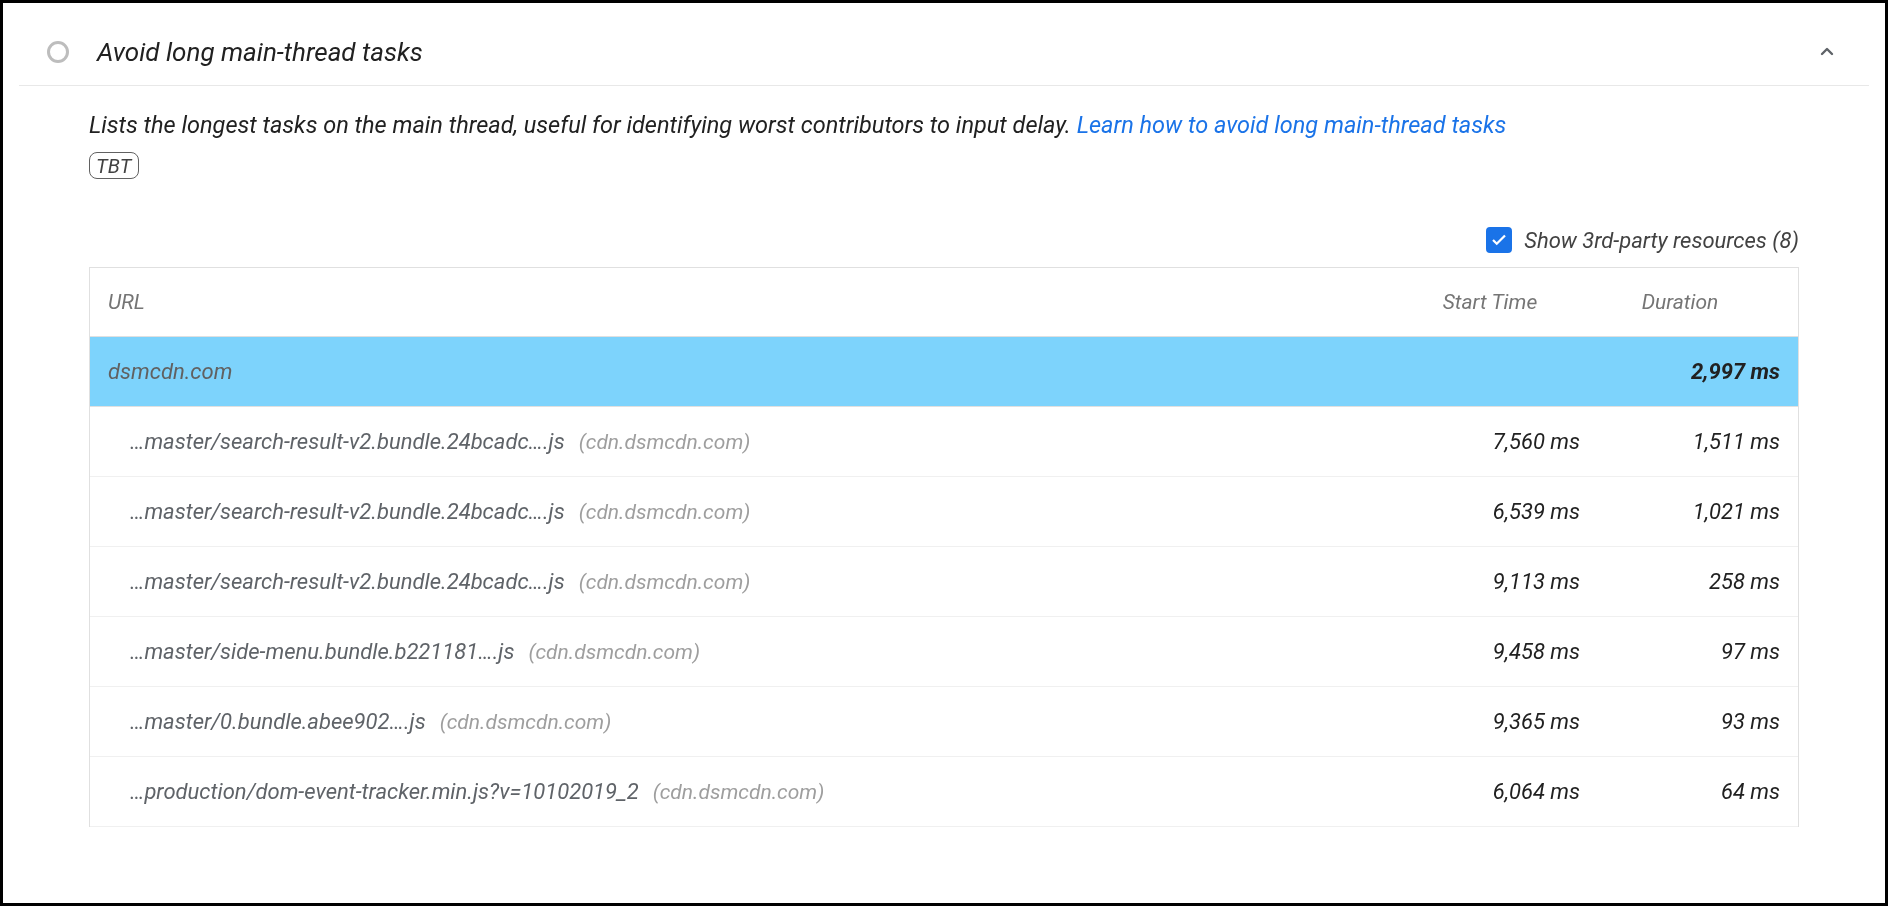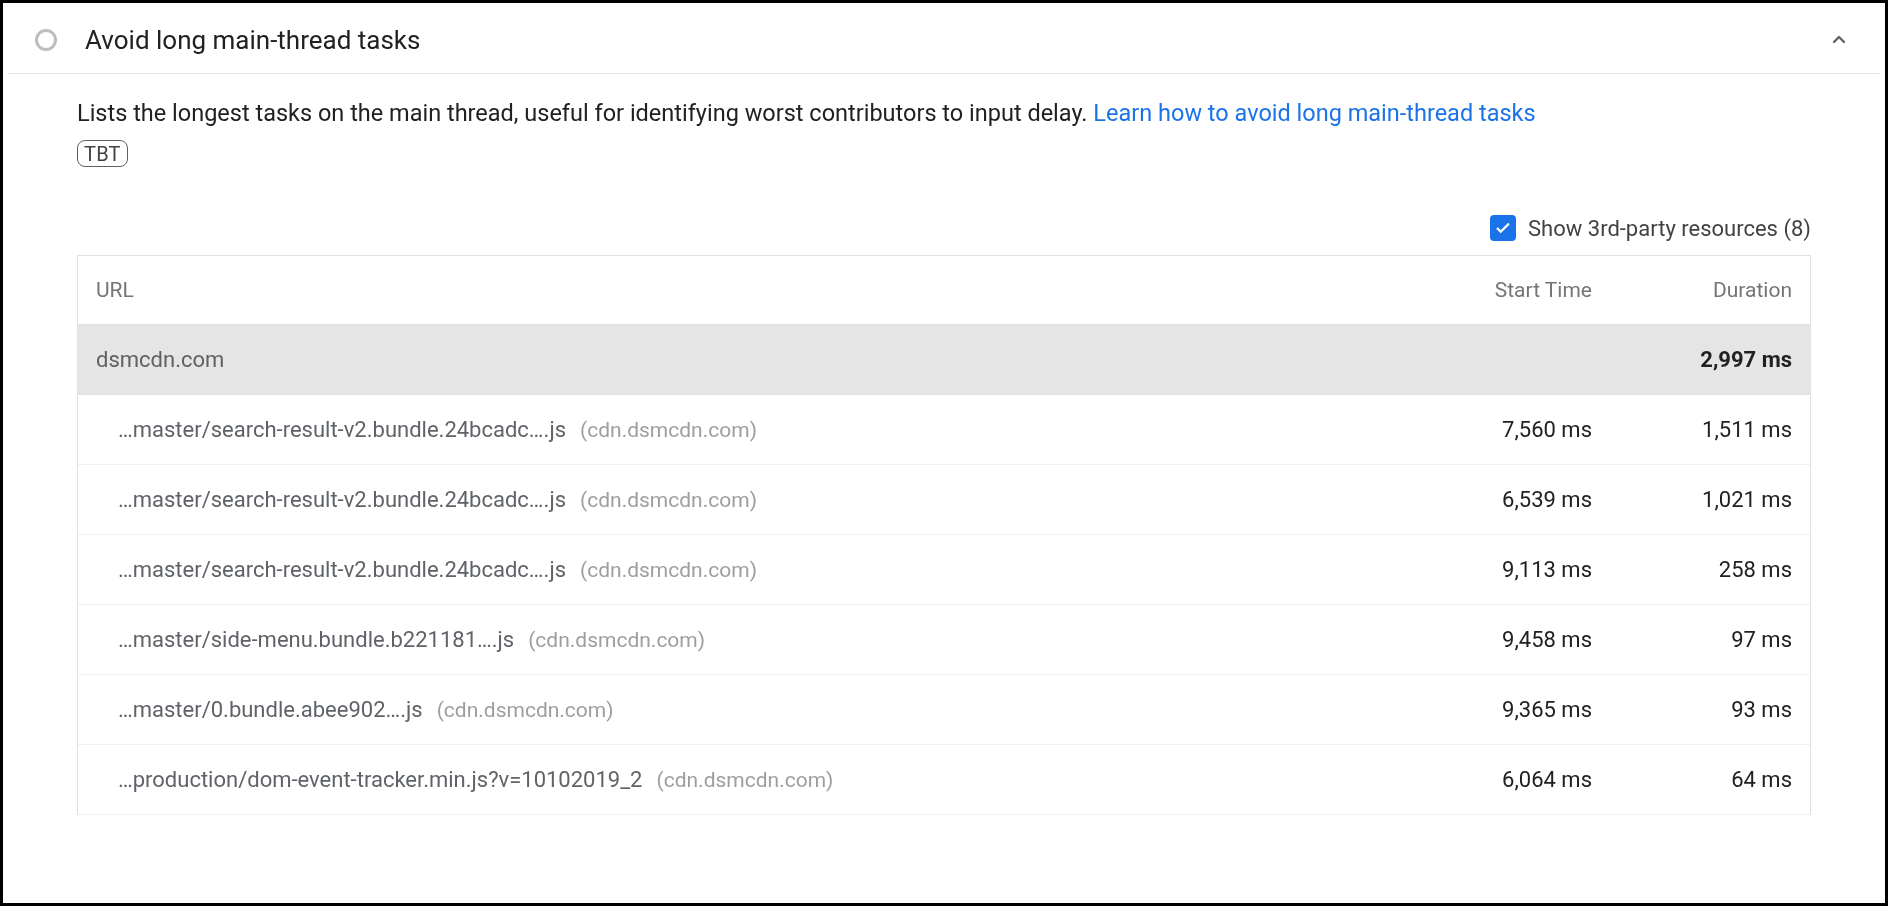--- a/index.html
+++ b/index.html
@@ -10,21 +10,22 @@
     color: #212121;
   }
   .frame {
     border: 3px solid #000;
     width: 1888px;
     height: 906px;
     position: relative;
     overflow: hidden;
   }
   .audit {
-    padding: 4px;
+    padding: 16px;
+    font-style: italic;
   }
   .audit-header {
     display: flex;
     align-items: center;
     padding: 18px 28px 18px 28px;
     border-bottom: 1px solid #e8e8e8;
     cursor: pointer;
   }
   .status-ring {
     width: 22px; height: 22px;
@@ -98,25 +99,25 @@
     display: grid;
     grid-template-columns: 1fr 180px 200px;
     align-items: center;
   }
   .thead {
     padding: 22px 18px;
     font-size: 21px;
     color: #757575;
     border-bottom: 1px solid #e0e0e0;
   }
-  .th-right { text-align: right; }
+  .th-right { text-align: center; }
   .group-row {
     display: grid;
     grid-template-columns: 1fr 180px 200px;
-    background: #e5e5e5;
+    background: #7dd3fc;
     padding: 22px 18px;
     font-size: 22px;
     color: #616161;
     border-bottom: 1px solid #e0e0e0;
   }
   .group-total { text-align: right; font-weight: 700; color: #212121; }
   .tr {
     padding: 22px 18px 22px 40px;
     font-size: 22px;
     border-bottom: 1px solid #f0f0f0;

